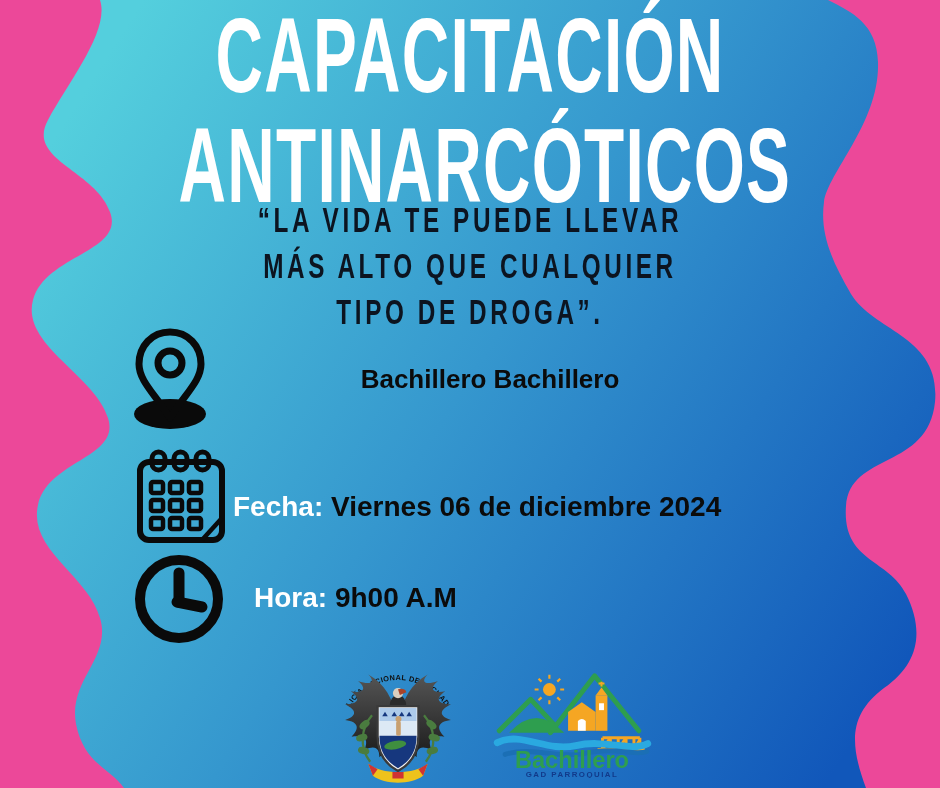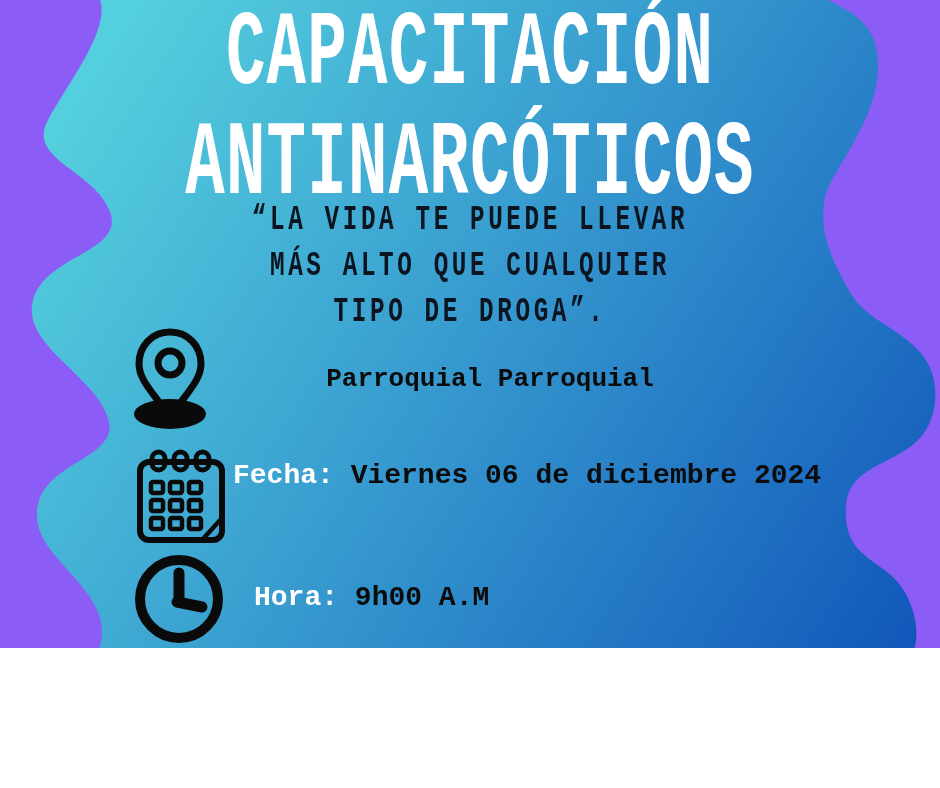--- a/index.html
+++ b/index.html
@@ -1,21 +1,21 @@
 <!DOCTYPE html>
 <html><head>
 <meta charset="utf-8">
 <style>
   html,body{margin:0;padding:0;background:#ffffff;}
   .poster{
     position:relative;
-    width:940px;height:648px;
+    width:940px;height:788px;
     overflow:hidden;
-    background:#8b5cf6;
-    font-family:Liberation Mono, monospace;
+    background:#ec4899;
+    font-family:Liberation Sans, sans-serif;
   }
   .bg-svg{position:absolute;inset:0;}
   .abs{position:absolute;}
   .title-line{
     left:0;width:940px;text-align:center;
     color:#ffffff;font-weight:700;font-size:106px;line-height:1.0;
     transform:scaleX(0.62);transform-origin:50% 50%;
     white-space:nowrap;letter-spacing:2px;
   }
   .quote-line{
@@ -25,21 +25,21 @@
     letter-spacing:4px;white-space:nowrap;
   }
   .info-text{
     font-weight:700;color:#0b0b0b;white-space:nowrap;
   }
   .info-label{color:#ffffff;}
   .lugar-block{
     left:205px;top:360px;width:570px;text-align:center;
     font-size:26px;line-height:38px;
   }
-  .fecha-block{left:233px;top:460px;font-size:28px;}
+  .fecha-block{left:233px;top:491px;font-size:28px;}
   .hora-block{left:233px;top:582px;font-size:28px;margin-left:21px;}
   .icon-svg{display:block;}
 </style>
 </head>
 <body>
 
 <div class="poster">
 
   <svg class="bg-svg" width="940" height="788" viewBox="0 0 940 788">
     <defs>
@@ -78,21 +78,21 @@
   <div class="abs quote-line" style="top:251px;">MÁS ALTO QUE CUALQUIER</div>
   <div class="abs quote-line" style="top:297px;">TIPO DE DROGA”.</div>
 
   <svg class="abs icon-svg" style="left:128px;top:326px;" width="84" height="106" viewBox="0 0 84 106">
     <ellipse cx="42" cy="88" rx="36" ry="15" fill="#0a0a0a"></ellipse>
     <path d="M42,6 C24,6 11,20 11,38 C11,55 27,68 42,92 C57,68 73,55 73,38 C73,20 60,6 42,6 Z" fill="none" stroke="#0a0a0a" stroke-width="7" stroke-linejoin="round"></path>
     <circle cx="42" cy="37" r="12" fill="none" stroke="#0a0a0a" stroke-width="7"></circle>
   </svg>
 
   <div class="abs info-text lugar-block">
-    <div>Parroquial Parroquial</div>
+    <div>Bachillero Bachillero</div>
   </div>
 
   <svg class="abs icon-svg" style="left:130px;top:446px;" width="100" height="102" viewBox="0 0 100 102">
     <rect x="10" y="16" width="82" height="78" rx="9" fill="none" stroke="#0a0a0a" stroke-width="6"></rect>
     <rect x="22" y="6" width="13" height="18" rx="6.5" fill="none" stroke="#0a0a0a" stroke-width="5"></rect>
     <rect x="44" y="6" width="13" height="18" rx="6.5" fill="none" stroke="#0a0a0a" stroke-width="5"></rect>
     <rect x="66" y="6" width="13" height="18" rx="6.5" fill="none" stroke="#0a0a0a" stroke-width="5"></rect>
     <g fill="none" stroke="#0a0a0a" stroke-width="4.5">
       <rect x="21" y="36" width="12" height="11" rx="2"></rect>
       <rect x="40" y="36" width="12" height="11" rx="2"></rect>

